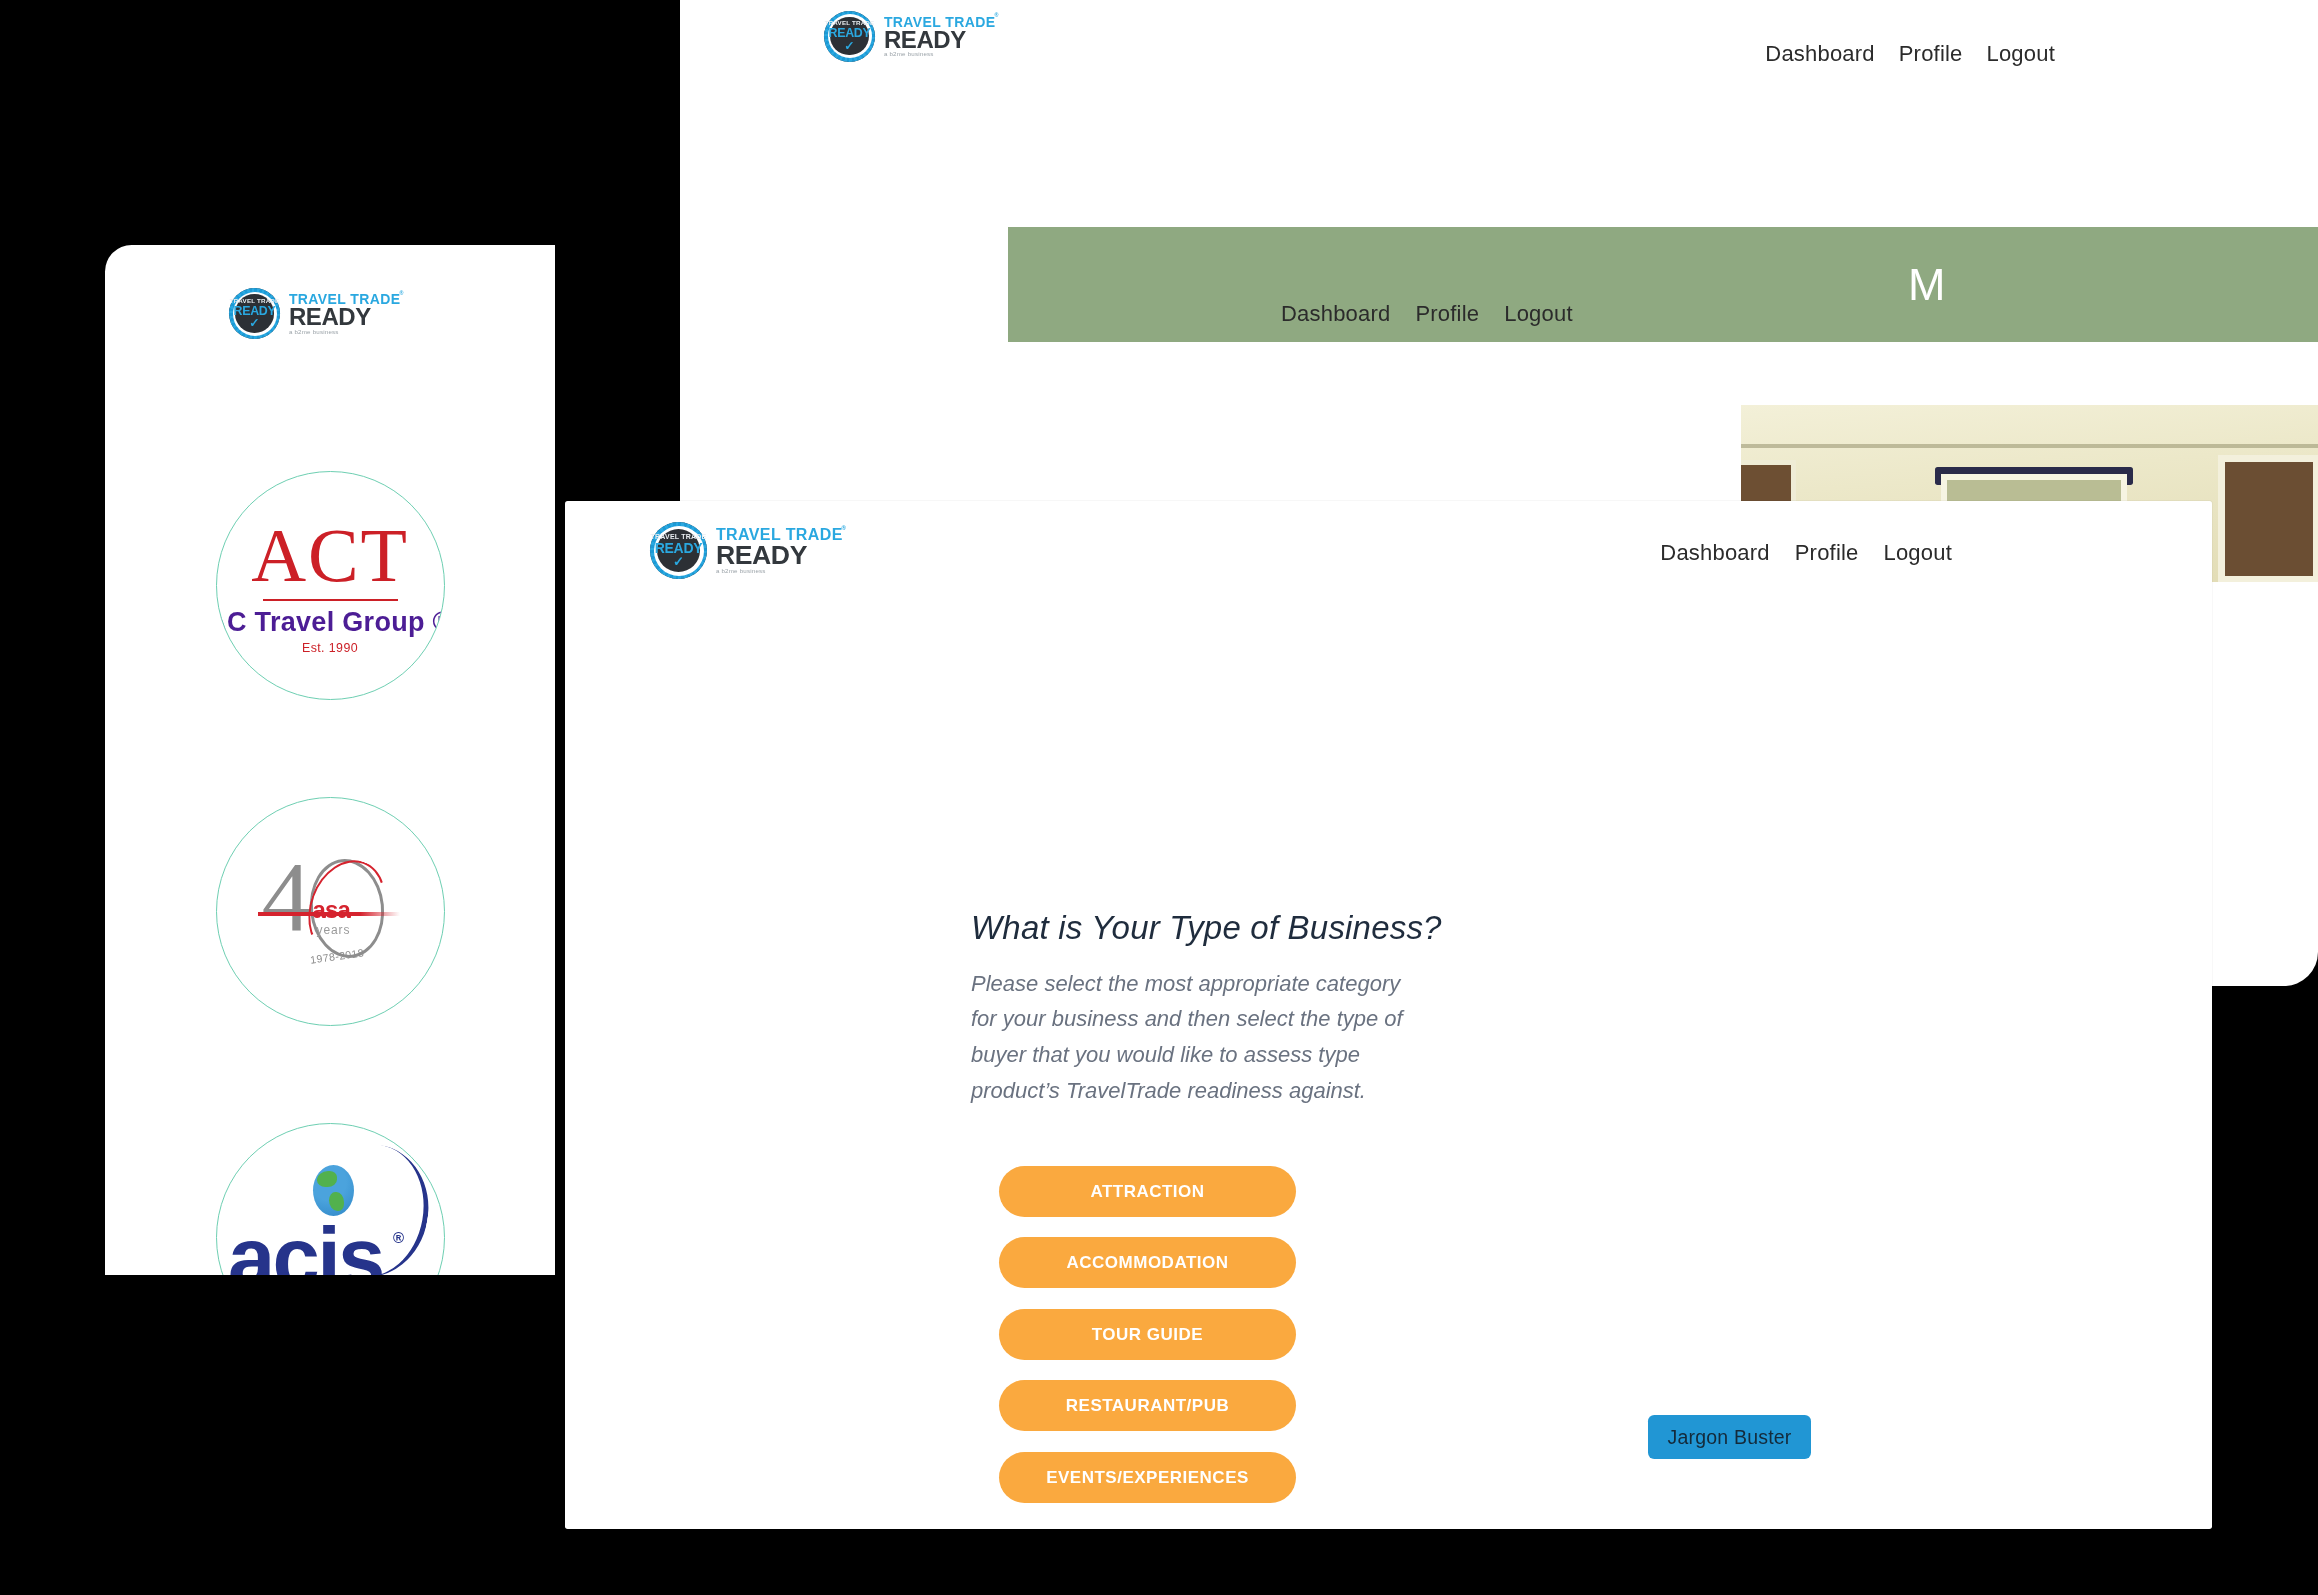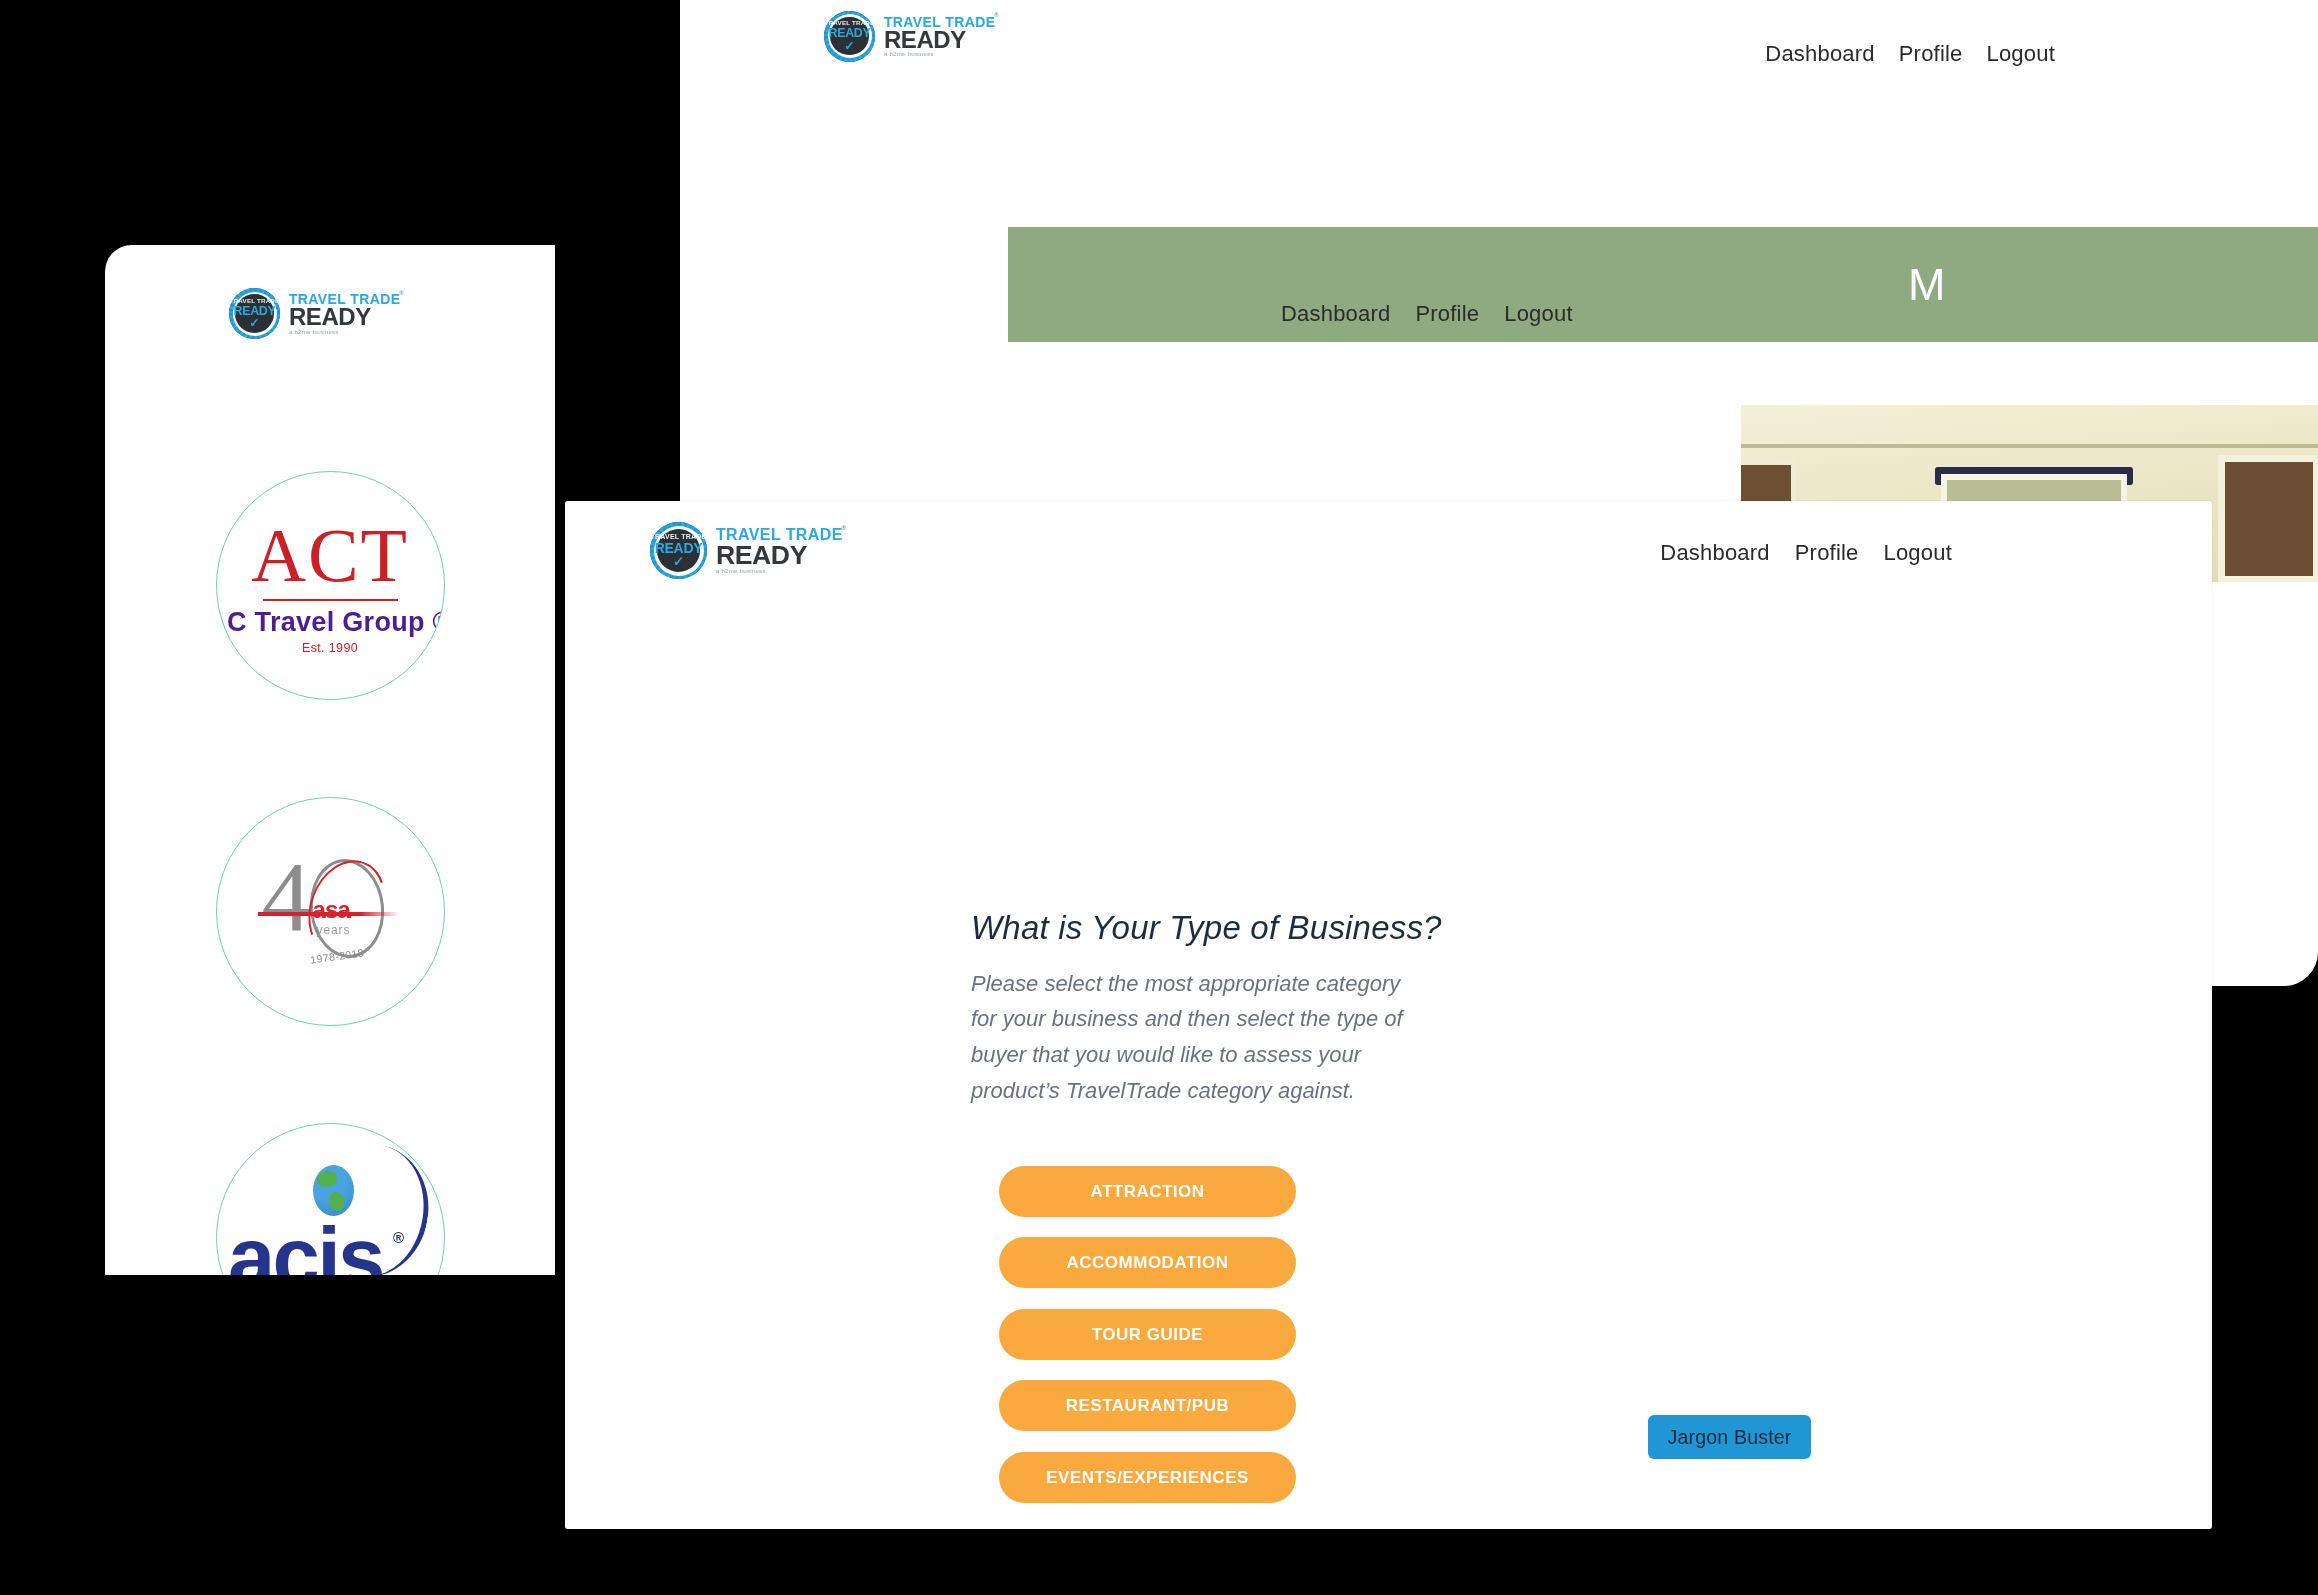--- a/index.html
+++ b/index.html
@@ -525,21 +525,21 @@
         <a href="#">Dashboard</a>
         <a href="#">Profile</a>
         <a href="#">Logout</a>
       </nav>
     </div>
 
     <div class="body">
 
       <div class="content-col">
         <h1 class="page-heading">What is Your Type of Business?</h1>
-        <p class="page-desc">Please select the most appropriate category for your business and then select the type of buyer that you would like to assess your product’s TravelTrade category against.</p>
+        <p class="page-desc">Please select the most appropriate category for your business and then select the type of buyer that you would like to assess type product’s TravelTrade readiness against.</p>
       </div>
 
       <div class="btn-stack">
         <button class="pill-btn">ATTRACTION</button>
         <button class="pill-btn">ACCOMMODATION</button>
         <button class="pill-btn">TOUR GUIDE</button>
         <button class="pill-btn">RESTAURANT/PUB</button>
         <button class="pill-btn">EVENTS/EXPERIENCES</button>
       </div>
 

